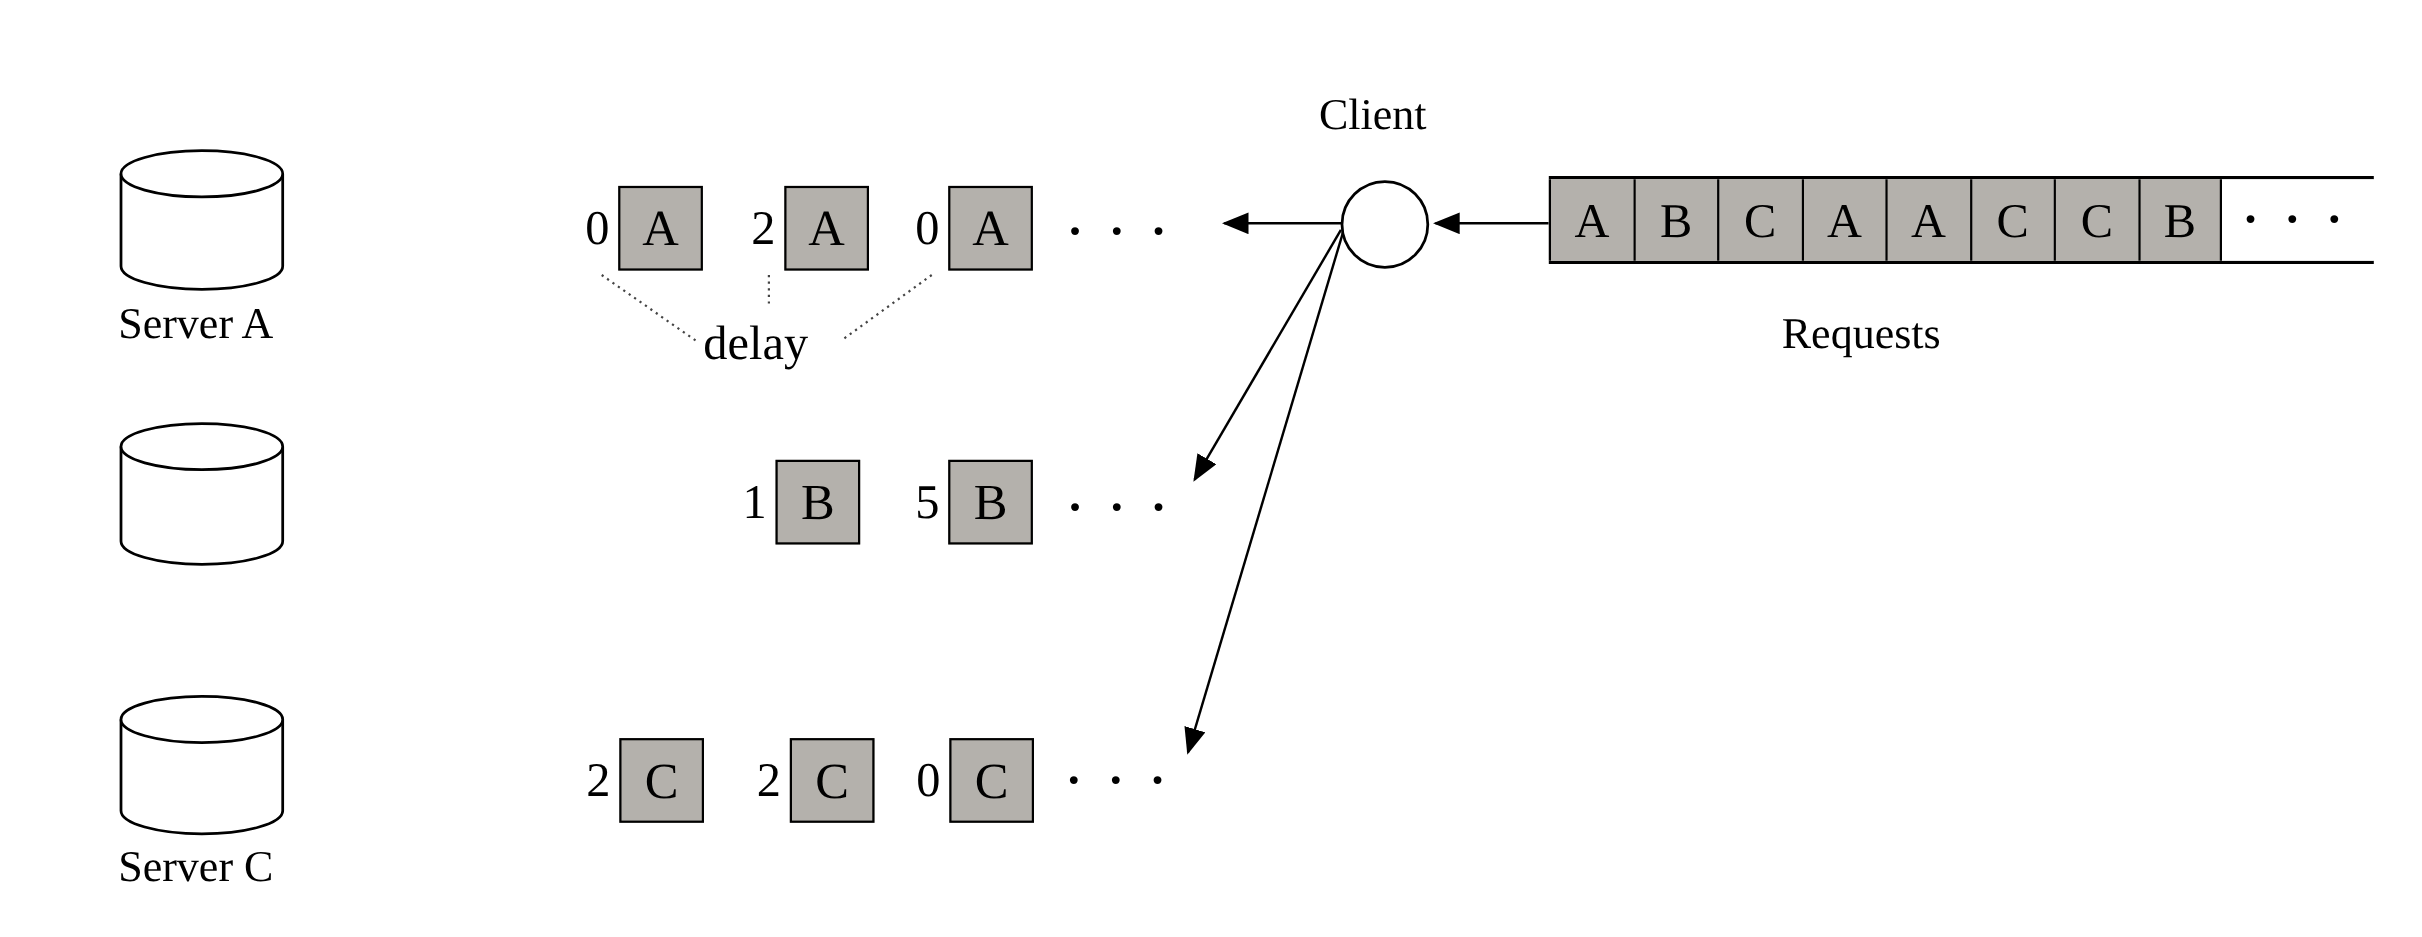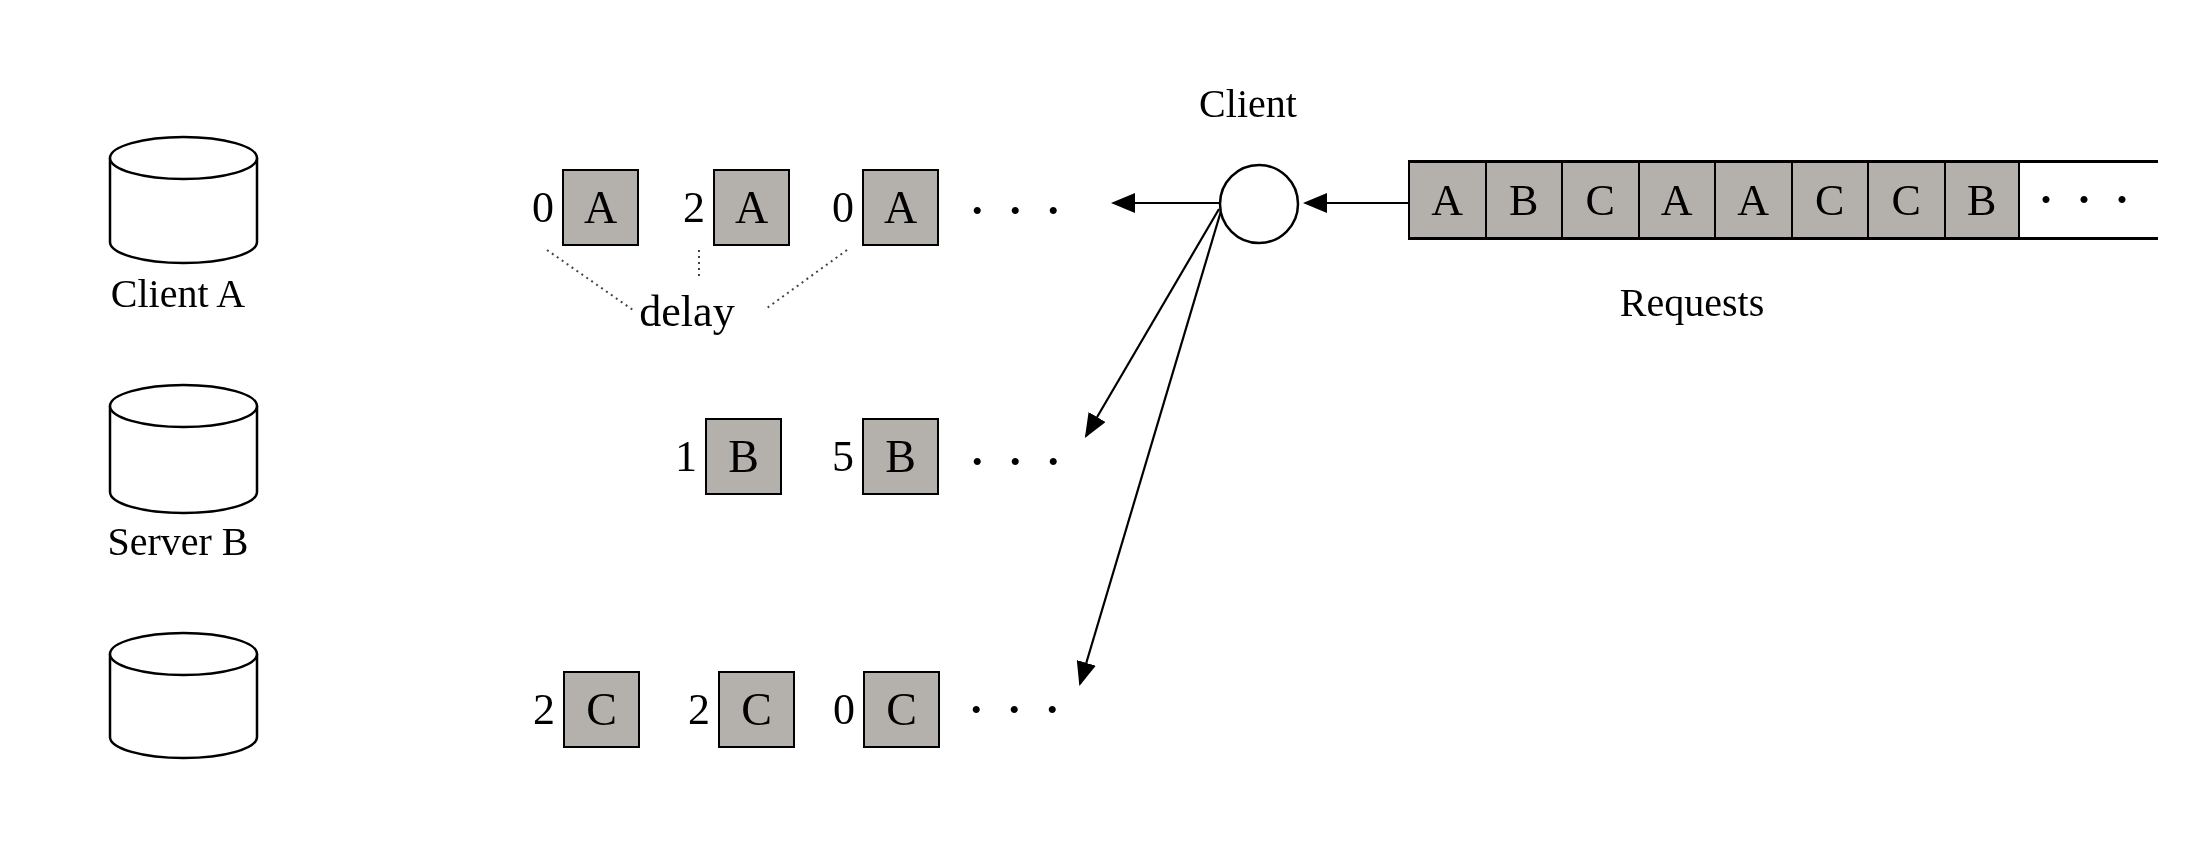--- a/index.html
+++ b/index.html
@@ -107,22 +107,22 @@
     <line x1="1408" y1="203" x2="1305" y2="203" stroke="#000" stroke-width="2.2" marker-end="url(#arrow)"></line>
     <line x1="1219" y1="209" x2="1086" y2="436" stroke="#000" stroke-width="2.2" marker-end="url(#arrow)"></line>
     <line x1="1221" y1="211" x2="1080" y2="684" stroke="#000" stroke-width="2.2" marker-end="url(#arrow)"></line>
 
     <circle cx="1259" cy="204" r="39" fill="#fff" stroke="#000" stroke-width="2.5"></circle>
   </svg>
 
   <div class="label" style="left:1148px;top:84px;width:200px;">Client</div>
   <div class="label" style="left:1592px;top:283px;width:200px;">Requests</div>
   <div class="label delay-label" style="left:617px;top:293px;width:140px;">delay</div>
-  <div class="label" style="left:78px;top:274px;width:200px;">Client A</div>
-  <div class="label" style="left:78px;top:522px;width:200px;">Server B</div>
+  <div class="label" style="left:78px;top:274px;width:200px;">Server A</div>
+  <div class="label" style="left:78px;top:768px;width:200px;">Server C</div>
 
   <div class="qitem" style="left:524px;top:169px;">
     <span class="qnum">0</span>
     <span class="qbox">A</span>
   </div>
   <div class="qitem" style="left:675px;top:169px;">
     <span class="qnum">2</span>
     <span class="qbox">A</span>
   </div>
   <div class="qitem" style="left:824px;top:169px;">

